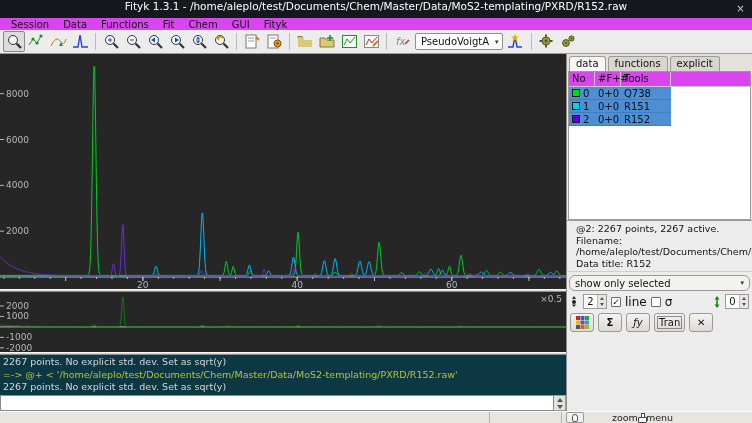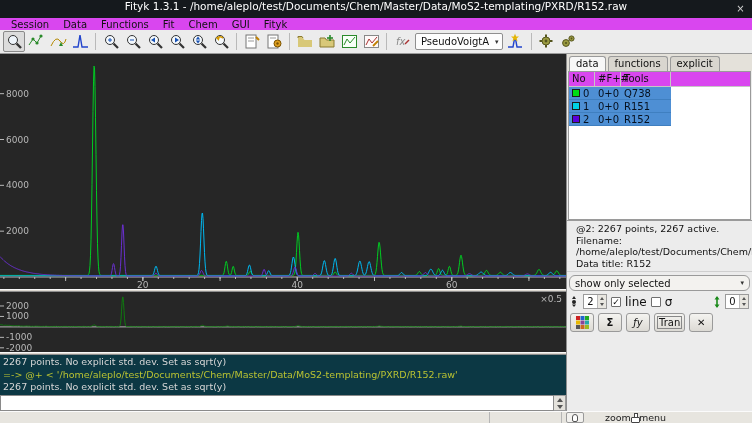--- a/index.html
+++ b/index.html
@@ -58,21 +58,21 @@
   .chklbl{font-size:12px}
   .btnrow{display:flex;gap:4px;padding:2px 3px 3px}
   .sbtn{min-width:24px;height:19px;border:1px solid #9a9a9a;background:linear-gradient(#f4f3f0,#dcdad4);display:flex;align-items:center;justify-content:center;border-radius:3px;font-size:10px;padding:0 2px}
   .panel-fill{flex:1;background:#ececec}
   
   .statusbar{height:12px;background:#e7e5df;border-top:1px solid #fbfbfb;display:flex;align-items:center;font-size:9.5px;color:#222}
   .sb-left{width:490px;height:100%;border-right:1px solid #b5b5b5}
   .sb-mid{width:72px;height:100%;border-right:1px solid #b5b5b5}
   .sb-mousebtn{width:18px;height:11px;margin-left:4px;border:1px solid #9a9a9a;border-radius:2px;background:#f2f1ee;display:flex;align-items:center;justify-content:center}
   .mouse-shape{width:6px;height:8px;border:1px solid #555;border-radius:3px 3px 2px 2px;background:#fff}
-  .sb-hints{display:flex;align-items:center;gap:0;margin-left:21px}
+  .sb-hints{display:flex;align-items:center;gap:0;margin-left:28px}
   .hand{width:8px;height:9px;position:relative}
   .hand:before{content:"";position:absolute;left:3px;top:0;width:2px;height:5px;background:#fff;border:1px solid #444}
   .hand:after{content:"";position:absolute;left:0px;top:4px;width:7px;height:4px;background:#fff;border:1px solid #444;border-radius:1px}
   svg{display:block}
 </style>
 </head>
 <body>
 
 <div class="titlebar">
   <span>Fityk 1.3.1 - /home/aleplo/test/Documents/Chem/Master/Data/MoS2-templating/PXRD/R152.raw</span>

